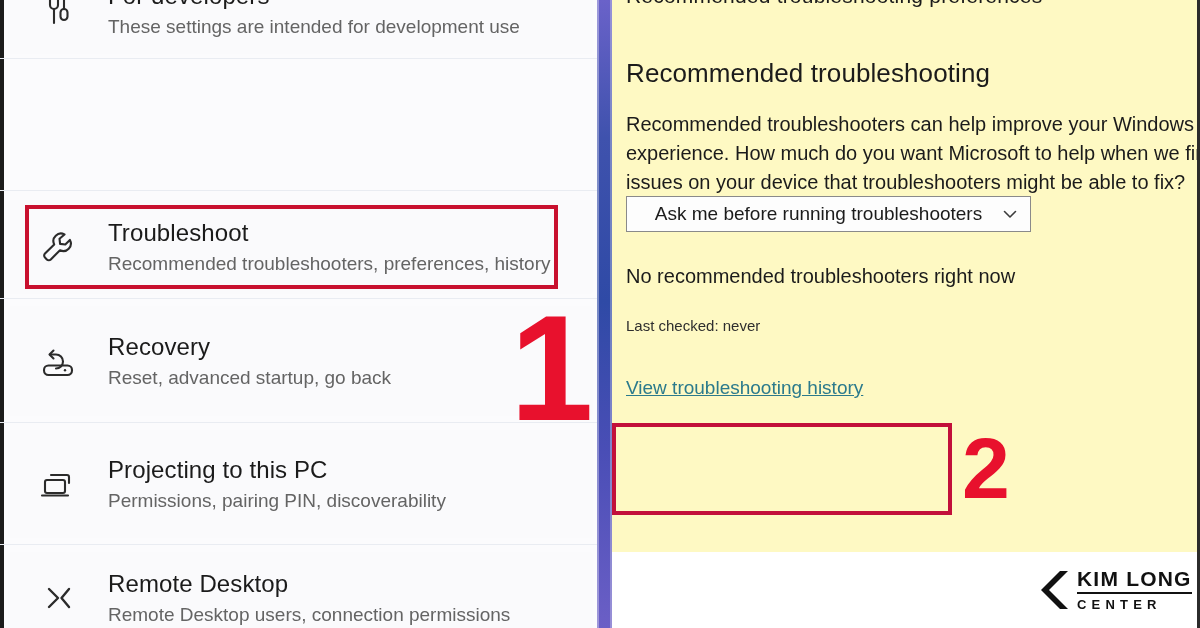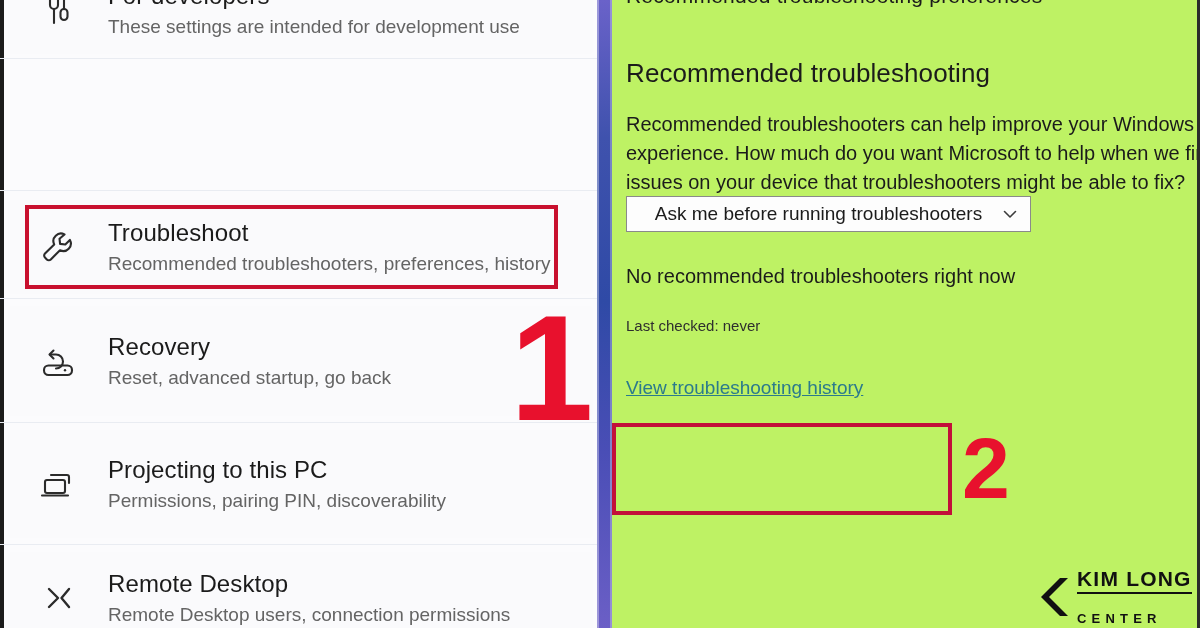--- a/index.html
+++ b/index.html
@@ -59,22 +59,22 @@
     content:""; position:absolute; left:0; top:0; width:2px; height:100%;
     background:rgba(255,255,255,0.35);
   }
   #divider::after {
     content:""; position:absolute; right:0; top:0; width:2px; height:100%;
     background:rgba(255,255,255,0.30);
   }
 
   
   #right-panel {
-    position:absolute; left:612px; top:0; width:588px; height:628px;
-    background:#bef264; overflow:hidden;
+    position:absolute; left:612px; top:0; width:588px; height:552px;
+    background:#fef9c3; overflow:hidden;
   }
   #top-clip {
     position:absolute; left:0; top:0; width:100%; height:8px; overflow:hidden;
   }
   #top-clip span {
     position:absolute; font-size:21px; color:#1b1b1b; white-space:nowrap;
     left:14px; top:-16px; letter-spacing:0.2px;
   }
   #rp-heading {
     position:absolute; left:14px; top:58px;
@@ -134,21 +134,21 @@
     display:flex; align-items:center; gap:7px;
   }
   #watermark .wm-mark { width:32px; height:42px; display:block; color:#111; }
   #watermark .wm-text { display:flex; flex-direction:column; }
   #watermark .wm-top {
     font-size:21px; font-weight:bold; color:#111; letter-spacing:1.2px;
     line-height:1; padding-bottom:3px; border-bottom:2px solid #111;
   }
   #watermark .wm-bot {
     font-size:13px; font-weight:bold; color:#111; letter-spacing:5.2px;
-    line-height:1; padding-top:18px;
+    line-height:1; padding-top:4px;
   }
   #right-edge {
     position:absolute; right:0; top:0; width:3px; height:628px; background:#2b2b2b;
   }
 </style>
 </head>
 <body>
 
 <div id="stage">
 

